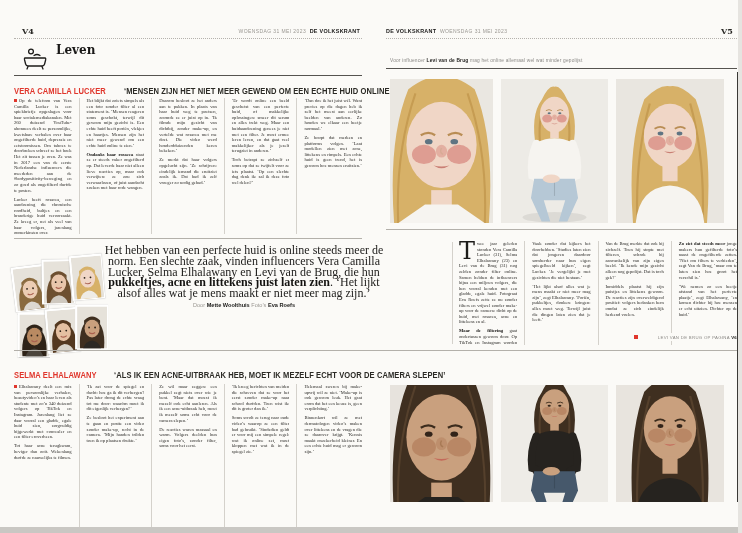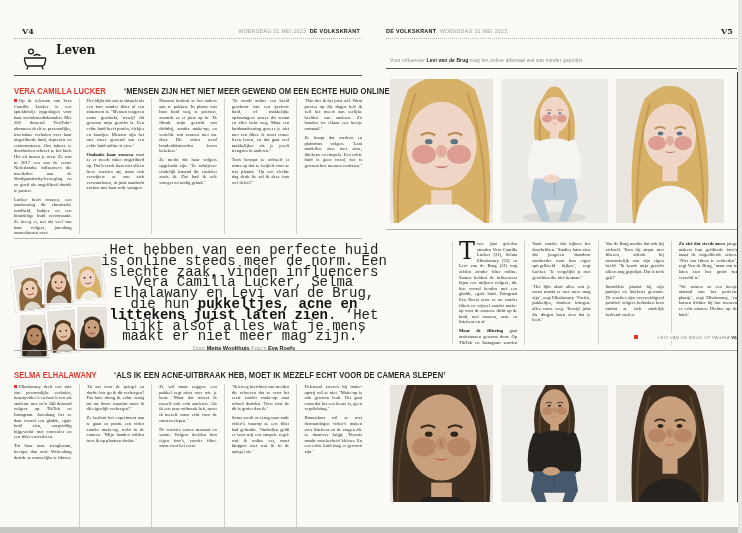--- a/index.html
+++ b/index.html
@@ -29,21 +29,21 @@
   .art-quote{color:#2b2a25;}
   
   .cols{display:flex;overflow:hidden;}
   .col{flex:1;overflow:hidden;}
   .col + .col{border-left:1px solid #d4d1cb;padding-left:7px;margin-left:7px;}
   .col p{margin:0 0 3.5px 0;font-size:4.6px;line-height:5.6px;text-align:justify;color:#2b2a27;}
   .col p strong{color:#161513;}
   .pmark{display:inline-block;width:3px;height:3px;background:#e0362c;margin-right:2px;}
   .dropcap{float:left;font-family:"DejaVu Serif",serif;font-size:24px;line-height:19px;padding:1px 2px 0 0;color:#1c1b19;}
   
-  .standfirst{font-size:14px;line-height:10.8px;text-align:center;color:#232220;font-family:Liberation Mono, monospace;}
+  .standfirst{font-size:12px;line-height:10.8px;text-align:center;color:#232220;}
   .standfirst b{color:#141311;}
   .byline{font-family:"Liberation Sans",sans-serif;font-size:5.6px;color:#9a9792;text-align:center;margin-top:3px;}
   .byline b{color:#1c1b19;}
   .headline{text-align:center;margin-top:5px;}
   .headline span{display:inline-block;transform:scaleX(.84);transform-origin:center;
       font-family:"DejaVu Serif",serif;font-weight:bold;font-size:38px;letter-spacing:-1.5px;color:#151411;white-space:nowrap;}
   .endnote{position:absolute;display:flex;align-items:center;justify-content:space-between;background:#fbfaf7;
       font-family:"Liberation Sans",sans-serif;font-size:4.3px;letter-spacing:.3px;color:#8a8885;}
   .endnote .sq{width:4px;height:4px;background:#e0362c;}
   .endnote b{color:#1c1b19;}

